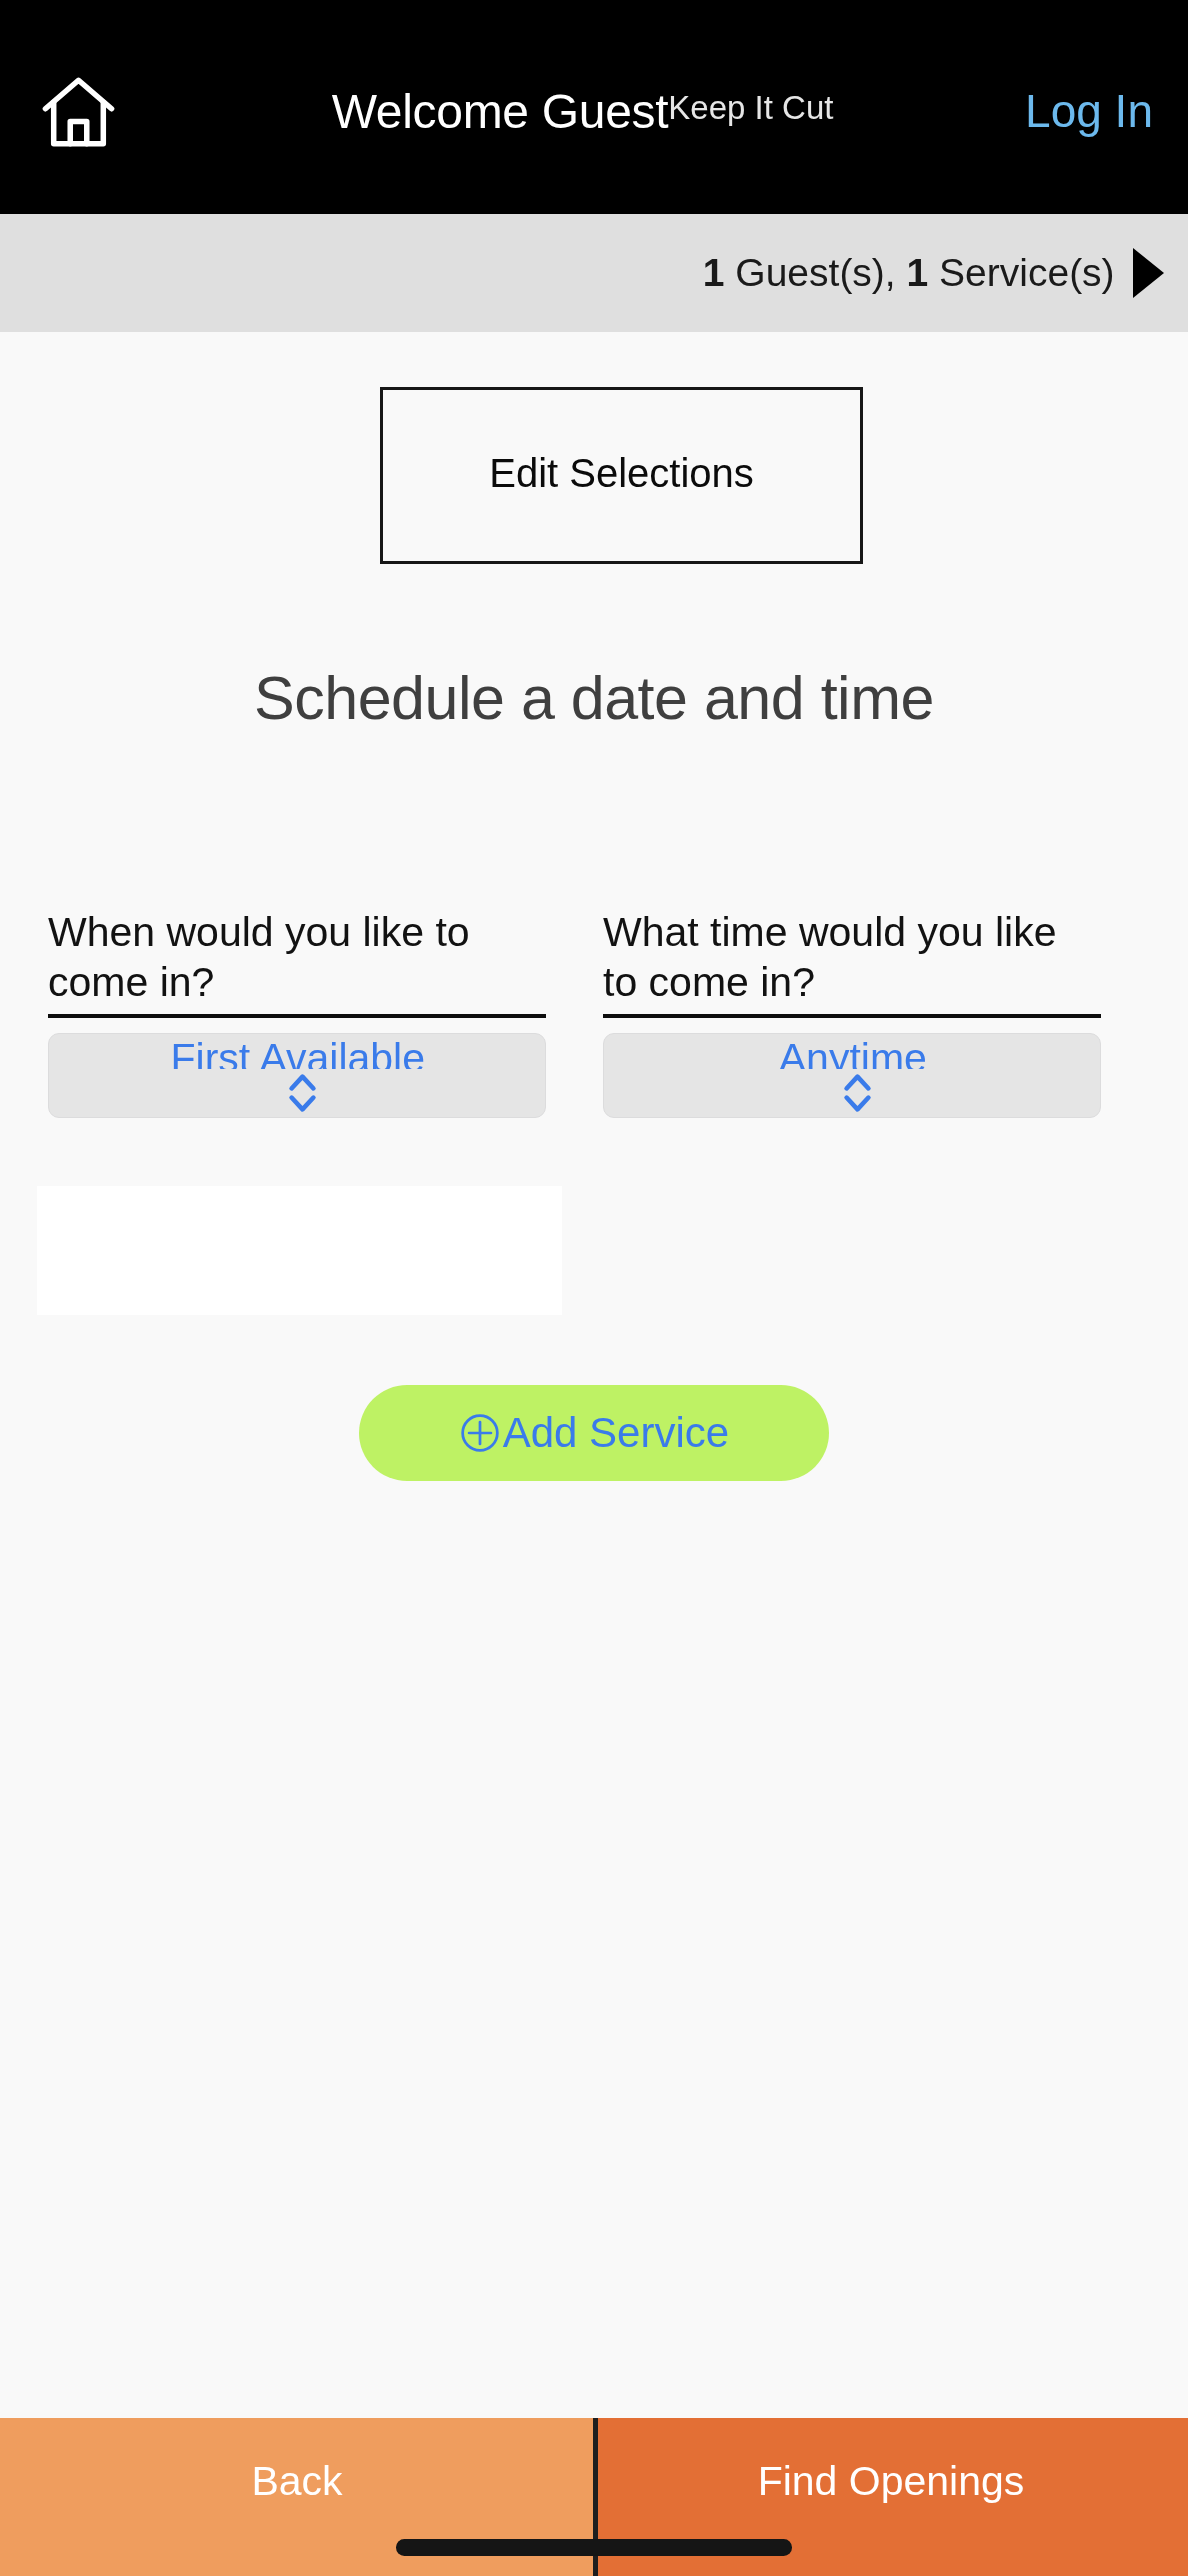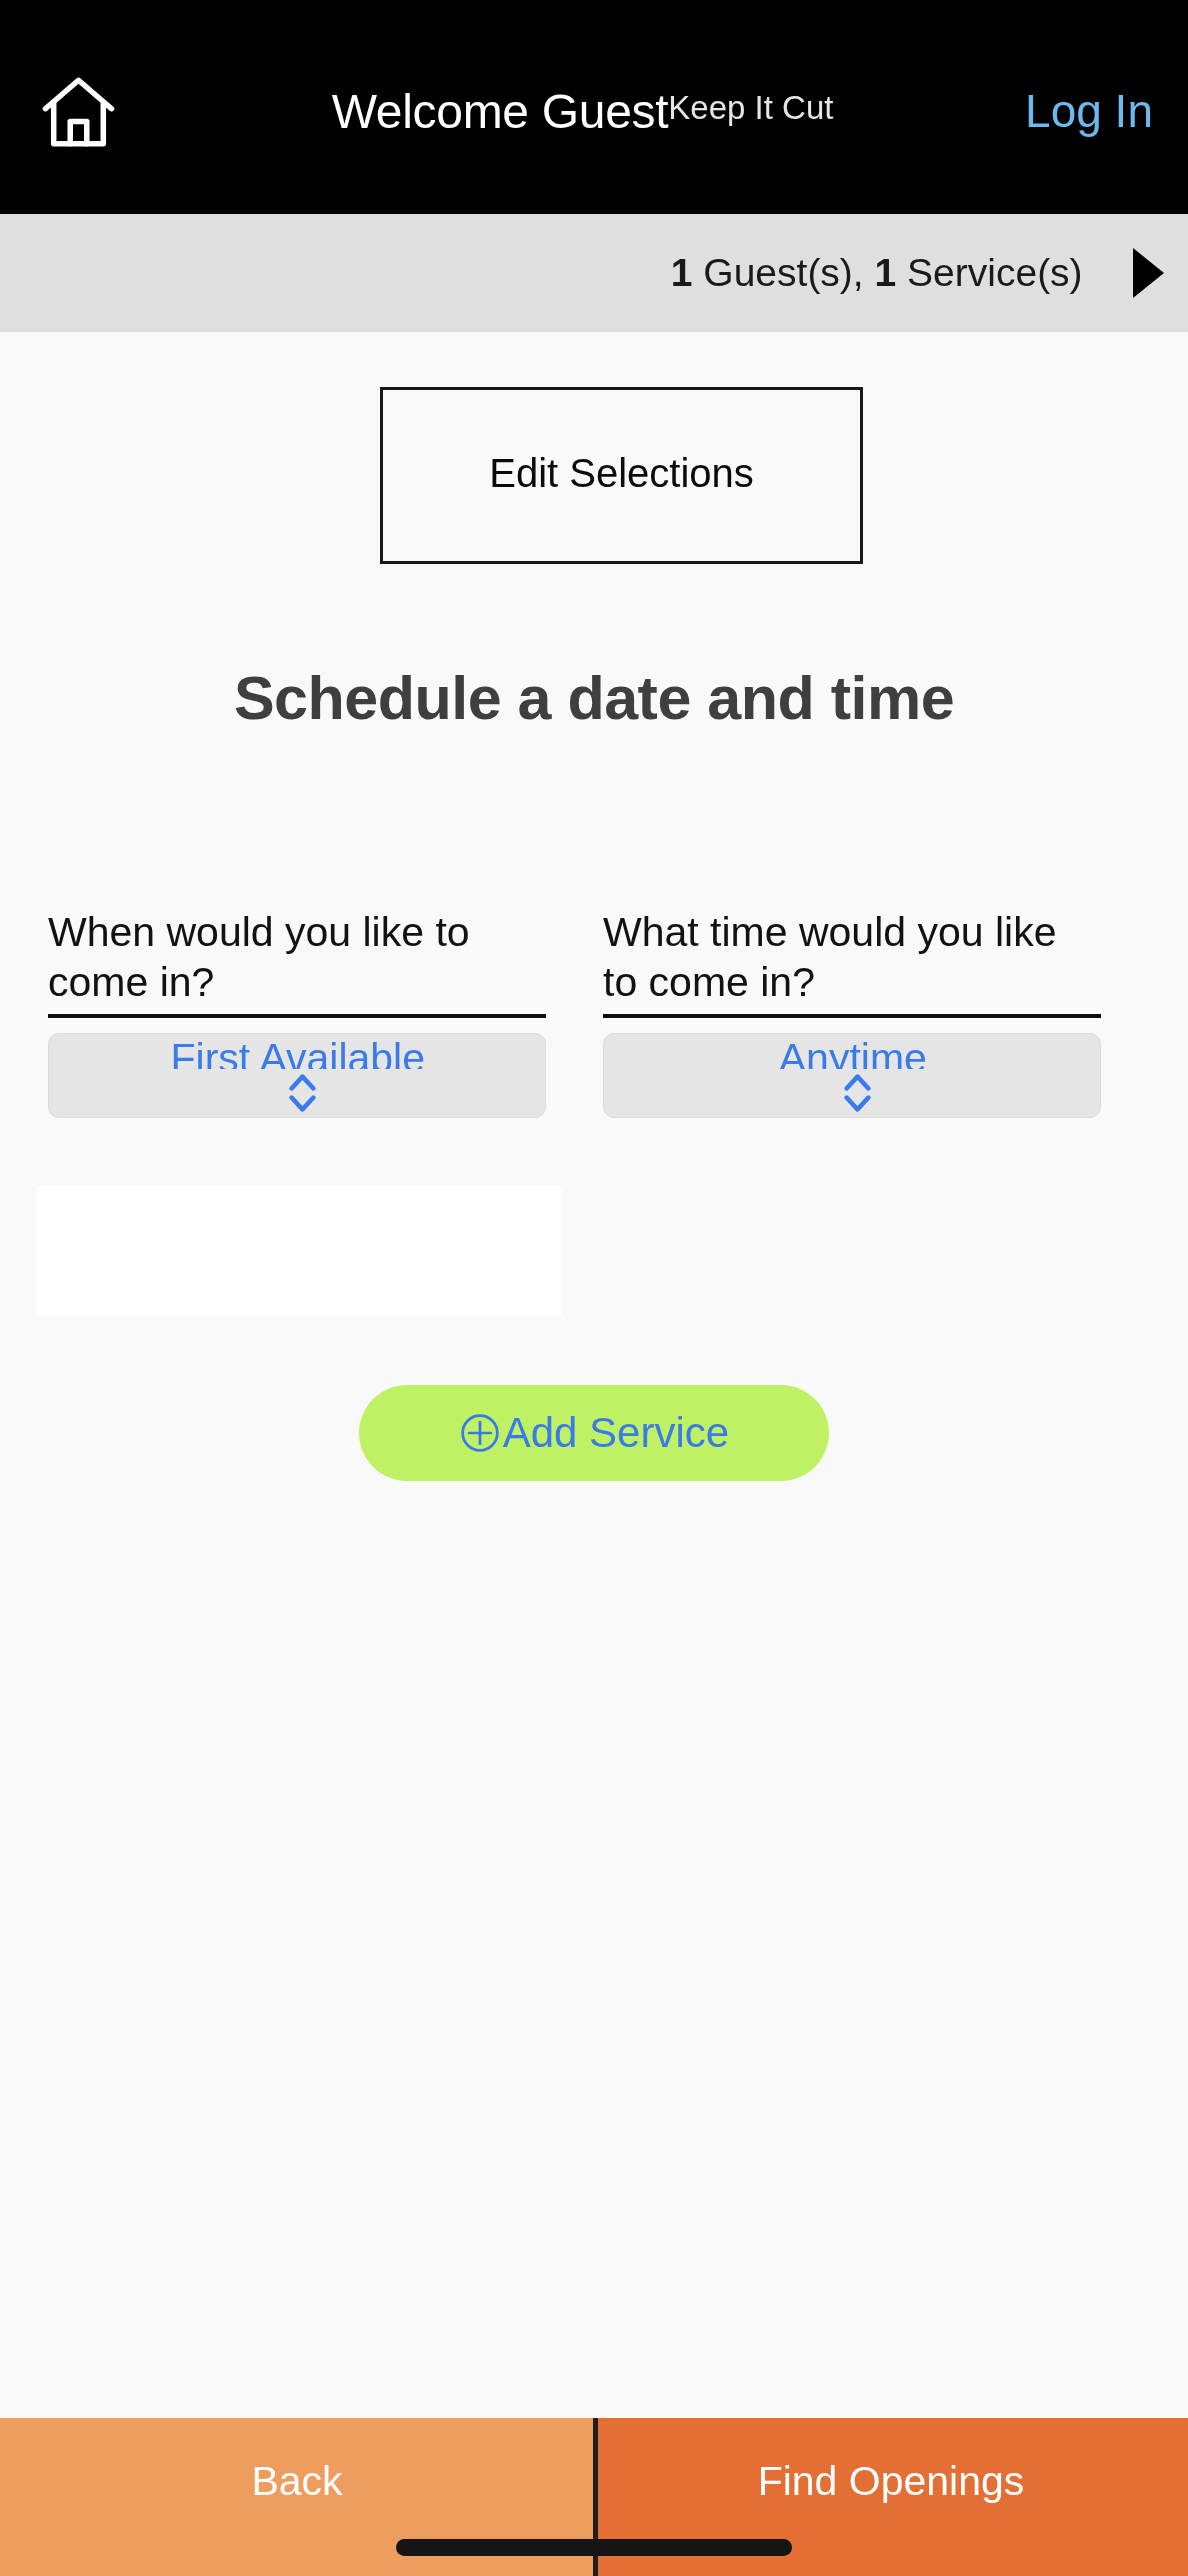--- a/index.html
+++ b/index.html
@@ -81,21 +81,20 @@
   .summary-bar {
     position: absolute;
     top: 214px; left: 0;
     width: 1188px;
     height: 118px;
     background: #dfdfdf;
     display: flex;
     align-items: center;
     justify-content: flex-end;
     padding-right: 24px;
-    gap: 32px;
   }
   .summary-text {
     color: #1a1a1a;
     font-size: 39px;
     line-height: 44px;
     font-weight: 400;
     white-space: nowrap;
   }
   .summary-text b { font-weight: 700; }
   .summary-arrow {
@@ -133,21 +132,21 @@
   
   .page-title {
     position: absolute;
     top: 660px;
     left: 0;
     width: 1188px;
     text-align: center;
     color: #3f3f3f;
     font-size: 61px;
     line-height: 76px;
-    font-weight: 700;
+    font-weight: 400;
     letter-spacing: -0.5px;
   }
 
   
   .form-row {
     position: absolute;
     top: 907px;
     left: 0;
     width: 1188px;
     display: flex;

